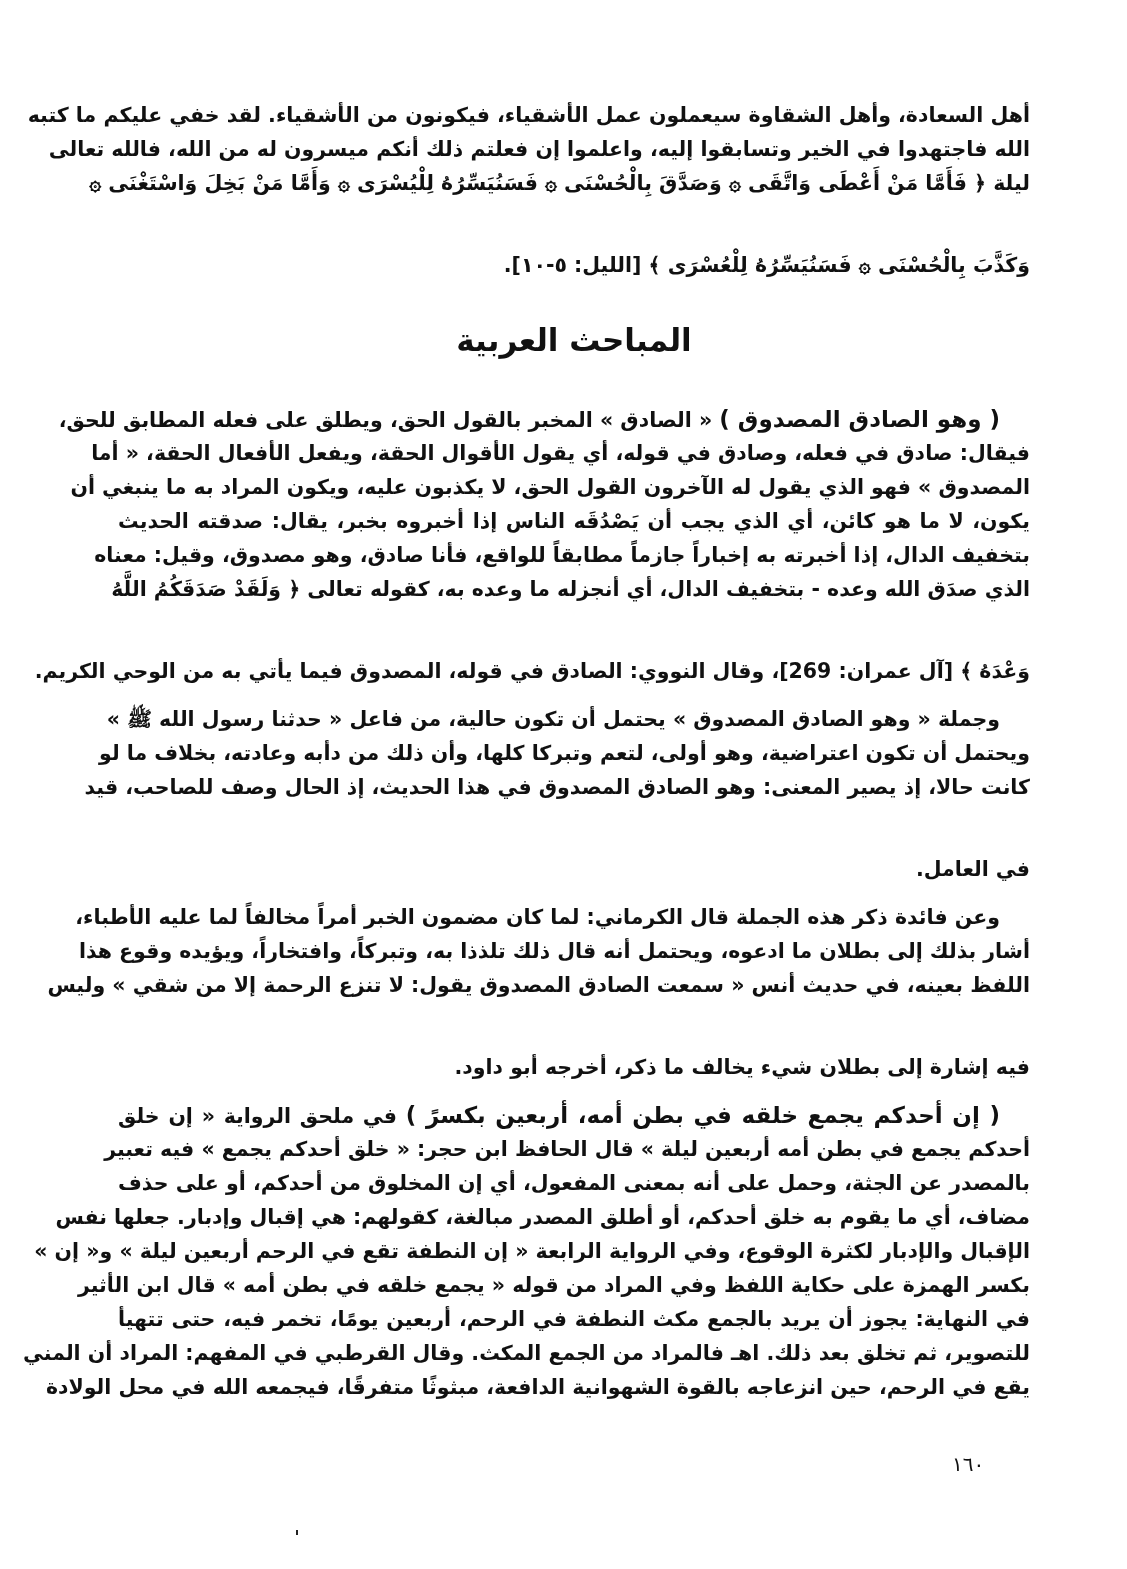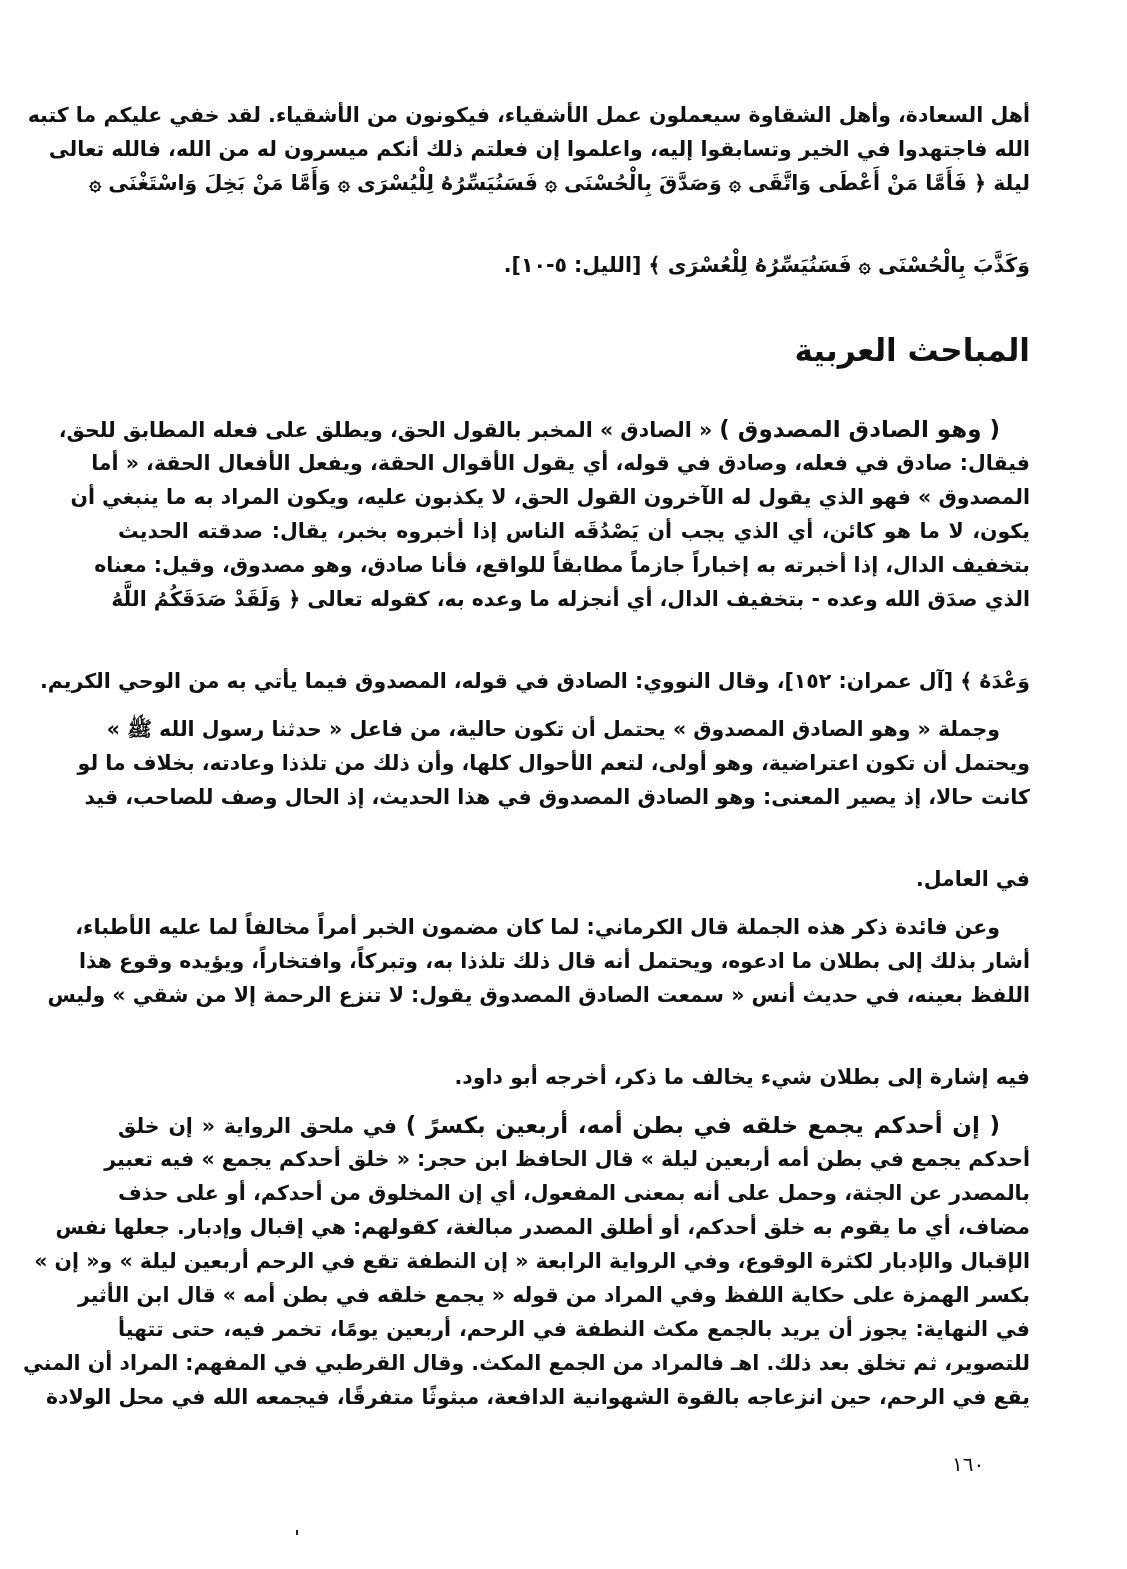--- a/index.html
+++ b/index.html
@@ -38,23 +38,24 @@
       text-align-last: right;
       margin-top: 48px;
     }
     .para {
       margin-bottom: 14px;
     }
     .indent-first .line:first-child {
       padding-right: 30px;
     }
     .heading {
+      text-align: center;
       font-size: 31px;
       font-weight: bold;
-      margin-top: 48px;
+      margin-top: 38px;
       margin-bottom: 42px;
       height: 40px;
       line-height: 40px;
     }
     .lead {
       font-size: 23px;
       font-weight: bold;
     }
     .page-number {
       position: absolute;
@@ -87,26 +88,26 @@
 
   <div class="heading">المباحث العربية</div>
 
   <div class="para indent-first">
     <span class="line"><span class="lead">( وهو الصادق المصدوق )</span><span> « الصادق » المخبر بالقول الحق، ويطلق على فعله المطابق للحق،</span></span>
     <span class="line">فيقال: صادق في فعله، وصادق في قوله، أي يقول الأقوال الحقة، ويفعل الأفعال الحقة، « أما</span>
     <span class="line">المصدوق » فهو الذي يقول له الآخرون القول الحق، لا يكذبون عليه، ويكون المراد به ما ينبغي أن</span>
     <span class="line">يكون، لا ما هو كائن، أي الذي يجب أن يَصْدُقَه الناس إذا أخبروه بخبر، يقال: صدقته الحديث</span>
     <span class="line">بتخفيف الدال، إذا أخبرته به إخباراً جازماً مطابقاً للواقع، فأنا صادق، وهو مصدوق، وقيل: معناه</span>
     <span class="line">الذي صدَق الله وعده - بتخفيف الدال، أي أنجزله ما وعده به، كقوله تعالى ﴿ وَلَقَدْ صَدَقَكُمُ اللَّهُ</span>
-    <span class="line last">وَعْدَهُ ﴾ [آل عمران: ١٥٢]، وقال النووي: الصادق في قوله، المصدوق فيما يأتي به من الوحي الكريم.</span>
+    <span class="line last">وَعْدَهُ ﴾ [آل عمران: 269]، وقال النووي: الصادق في قوله، المصدوق فيما يأتي به من الوحي الكريم.</span>
   </div>
 
   <div class="para indent-first">
     <span class="line">وجملة « وهو الصادق المصدوق » يحتمل أن تكون حالية، من فاعل « حدثنا رسول الله ﷺ »</span>
-    <span class="line">ويحتمل أن تكون اعتراضية، وهو أولى، لتعم الأحوال كلها، وأن ذلك من تلذذا وعادته، بخلاف ما لو</span>
+    <span class="line">ويحتمل أن تكون اعتراضية، وهو أولى، لتعم وتبركا كلها، وأن ذلك من دأبه وعادته، بخلاف ما لو</span>
     <span class="line">كانت حالا، إذ يصير المعنى: وهو الصادق المصدوق في هذا الحديث، إذ الحال وصف للصاحب، قيد</span>
     <span class="line last">في العامل.</span>
   </div>
 
   <div class="para indent-first">
     <span class="line">وعن فائدة ذكر هذه الجملة قال الكرماني: لما كان مضمون الخبر أمراً مخالفاً لما عليه الأطباء،</span>
     <span class="line">أشار بذلك إلى بطلان ما ادعوه، ويحتمل أنه قال ذلك تلذذا به، وتبركاً، وافتخاراً، ويؤيده وقوع هذا</span>
     <span class="line">اللفظ بعينه، في حديث أنس « سمعت الصادق المصدوق يقول: لا تنزع الرحمة إلا من شقي » وليس</span>
     <span class="line last">فيه إشارة إلى بطلان شيء يخالف ما ذكر، أخرجه أبو داود.</span>
   </div>

